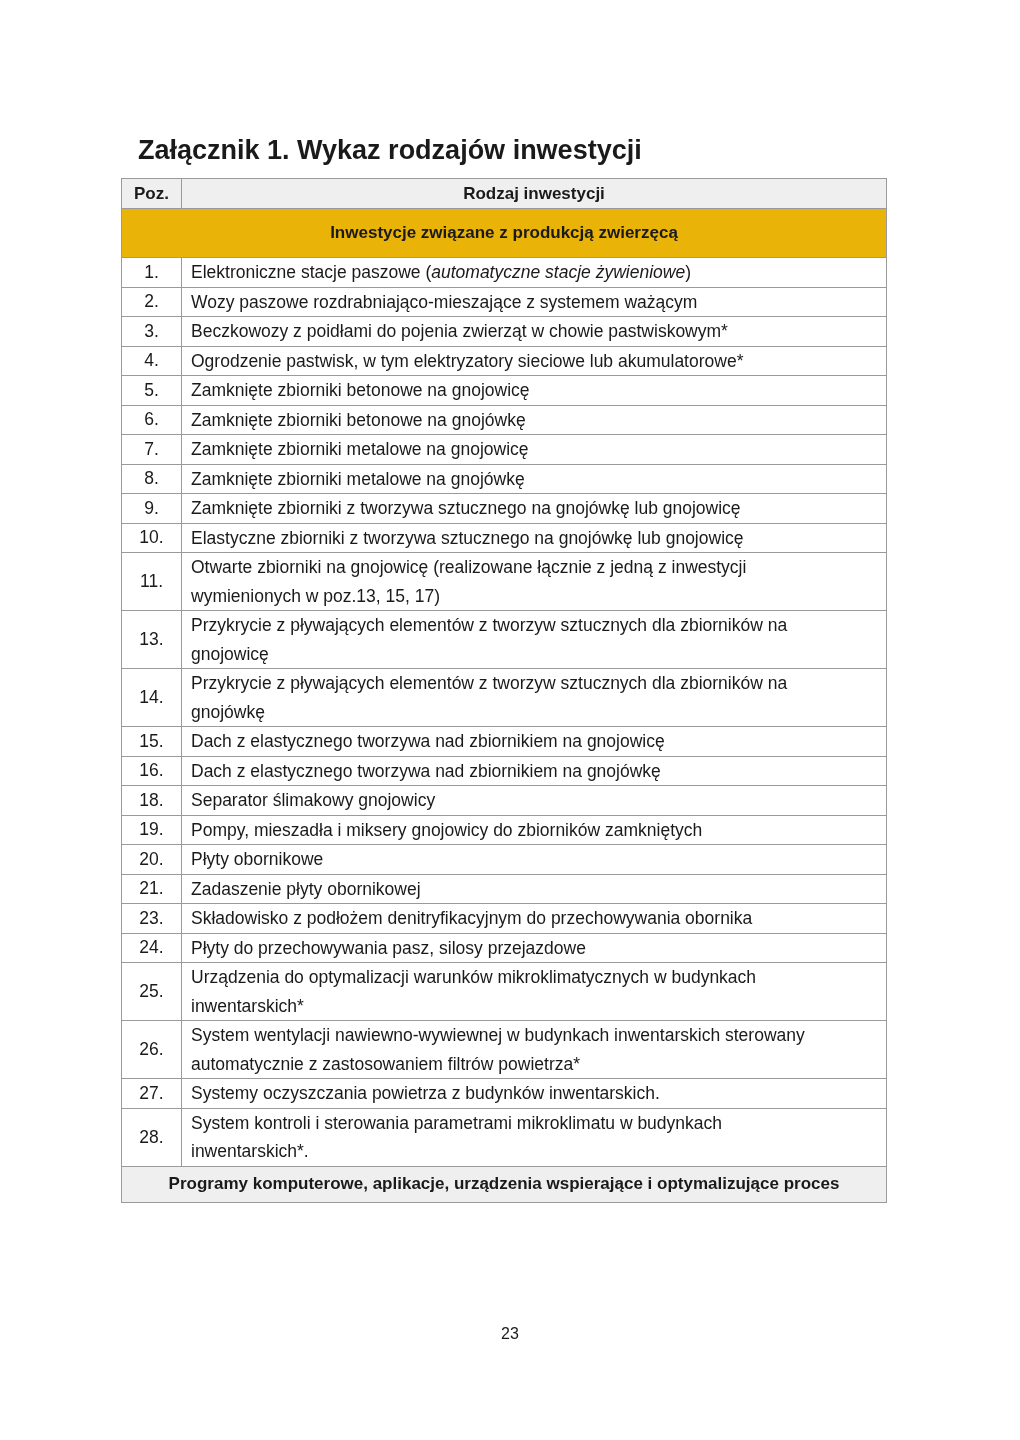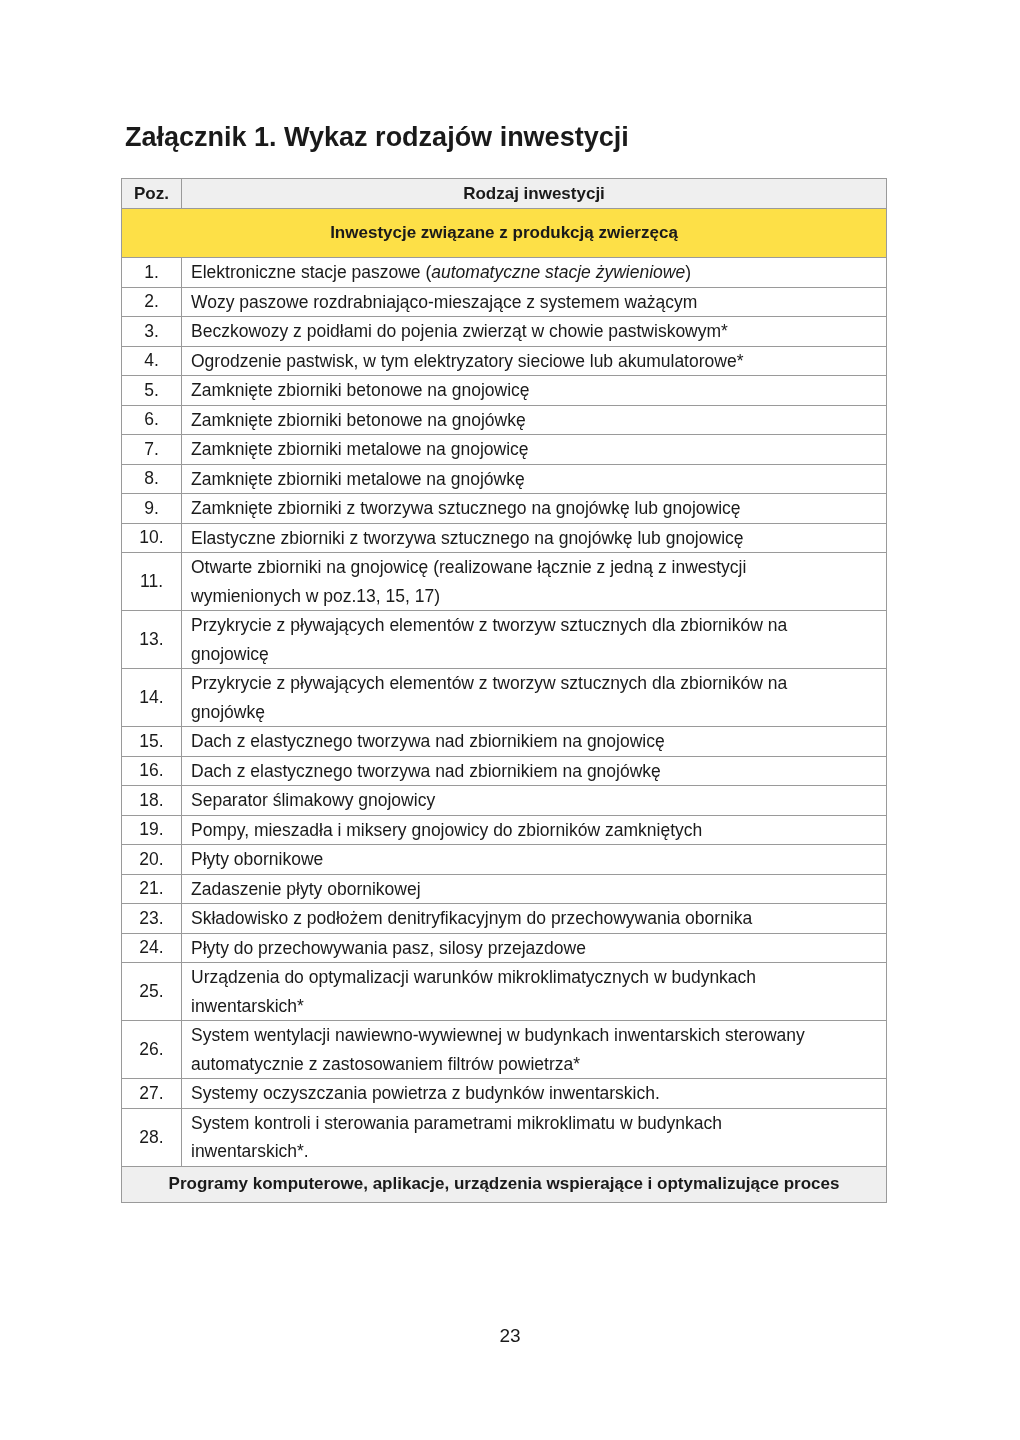--- a/index.html
+++ b/index.html
@@ -1,27 +1,27 @@
 <!DOCTYPE html>
 <html><head>
 <meta charset="utf-8">
 <style>
   html, body { margin:0; padding:0; background:#ffffff; }
   body { width:1020px; height:1440px; position:relative; font-family:"Liberation Sans", sans-serif; color:#1a1a1a; }
-  .title { position:absolute; left:121px; top:118px; font-size:27px; font-weight:bold; letter-spacing:0px; margin:4px; }
+  .title { position:absolute; left:121px; top:118px; font-size:27px; font-weight:bold; letter-spacing:0px; margin:17px; }
   table { position:absolute; left:121px; top:178px; width:766px; border-collapse:collapse; font-size:17.5px; }
   td, th { border:1px solid #9a9a9a; padding:0; }
   th { background:#efefef; font-weight:bold; height:29px; font-size:17px; }
   td.poz { width:59px; text-align:center; vertical-align:middle; }
   td.desc { padding-left:9px; line-height:28.5px; }
   tr.single td { height:28px; }
   tr.double td { height:56px; }
-  tr.section td { background:#fde047; font-weight:bold; text-align:center; height:48px; font-size:17px; }
+  tr.section td { background:#eab308; font-weight:bold; text-align:center; height:48px; font-size:17px; }
   tr.section-bottom td { background:#efefef; font-weight:bold; text-align:center; height:35px; font-size:17px; }
-  .pagenum { position:absolute; top:1325px; left:0; width:1020px; text-align:center; font-size:19px; }
+  .pagenum { position:absolute; top:1325px; left:0; width:1020px; text-align:center; font-size:16px; }
   em { font-style:italic; }
 </style>
 </head>
 <body>
 
 <h1 class="title">Załącznik 1. Wykaz rodzajów inwestycji</h1>
 
 <table>
   <thead>
     <tr>

